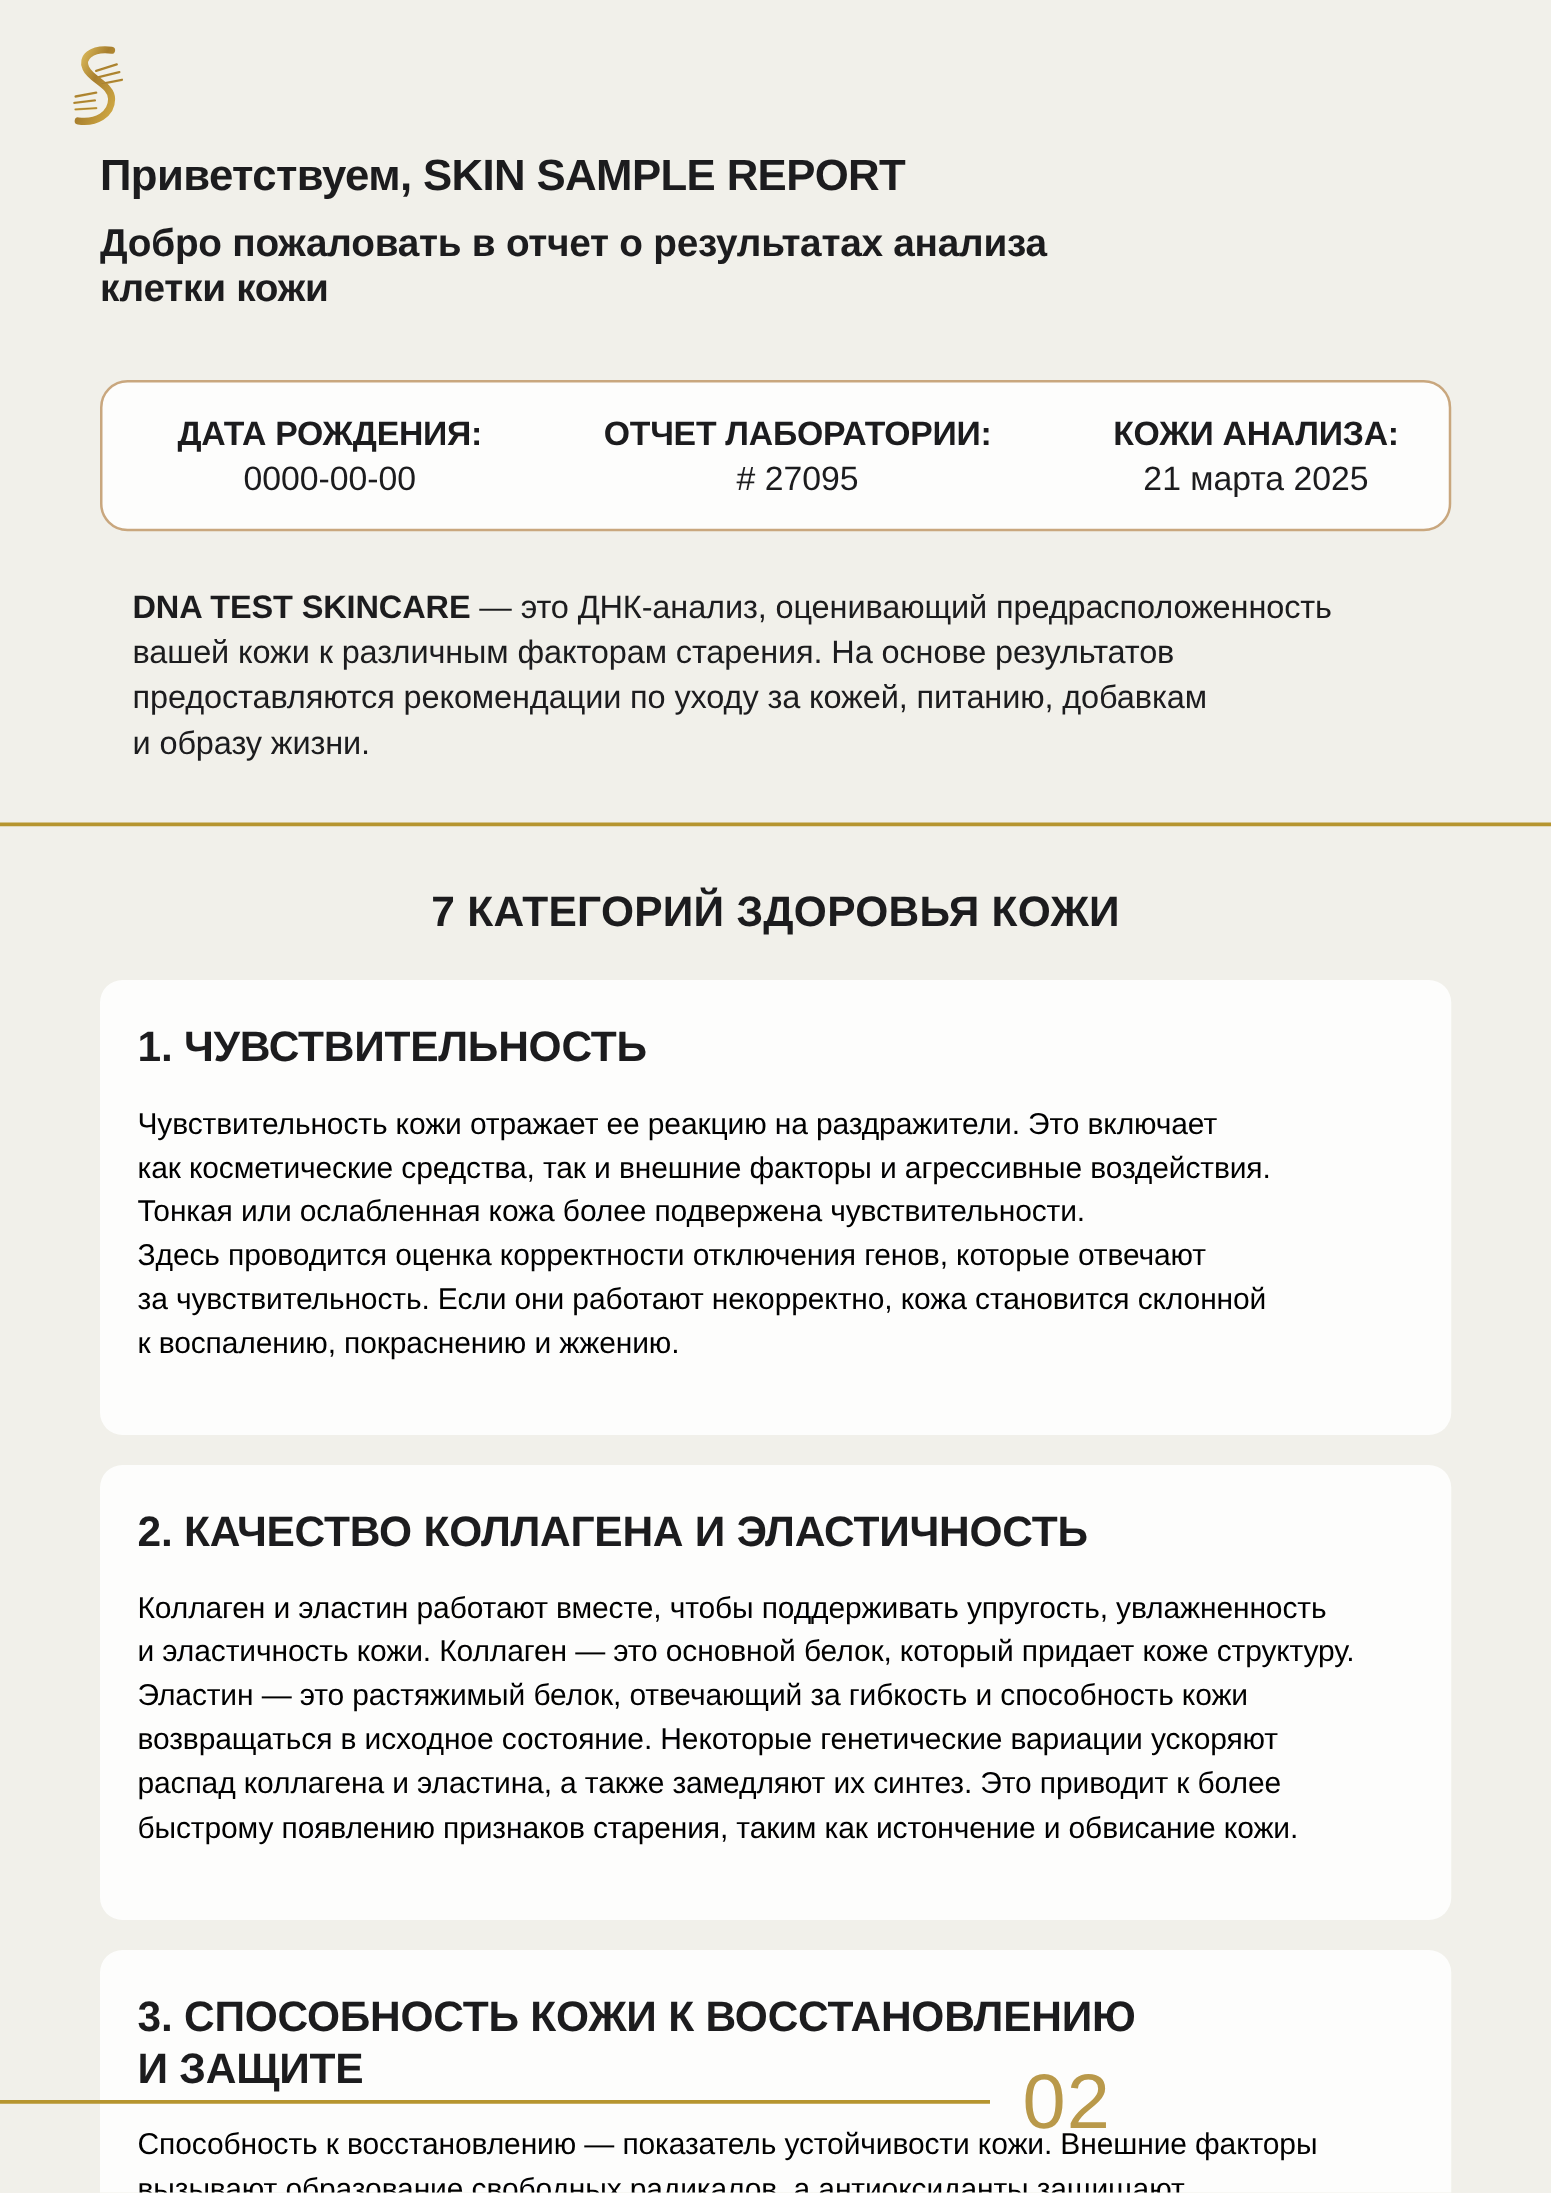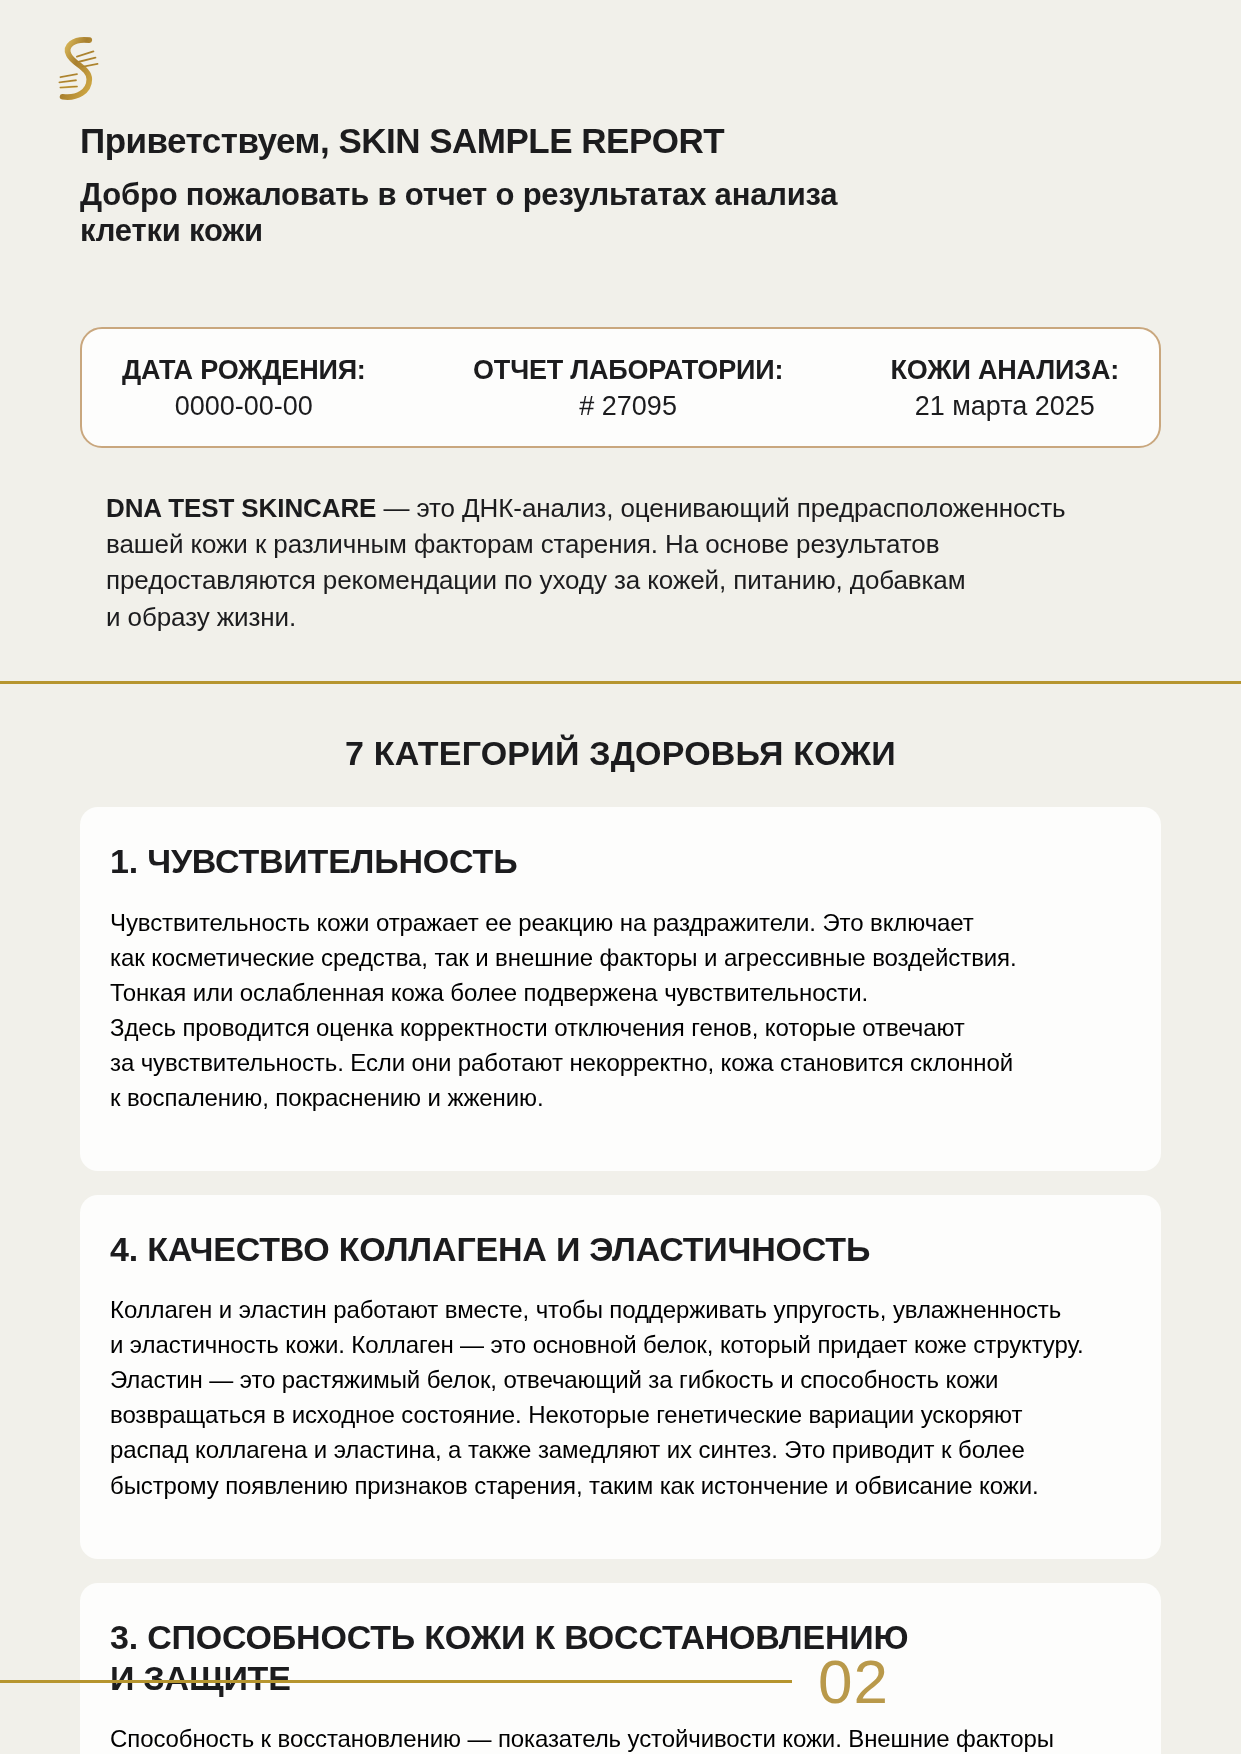--- a/index.html
+++ b/index.html
@@ -33,25 +33,25 @@
   }
   .subtitle{
     margin-top:16px;
     font-size:31px;
     font-weight:700;
     line-height:1.18;
     letter-spacing:-0.2px;
   }
 
   .info-box{
-    margin-top:77px;
+    margin-top:54px;
     background:var(--card);
     border:2px solid var(--info-border);
     border-radius:22px;
-    padding:26px 40px 24px 40px;
+    padding:26px 40px 24px 60px;
     display:flex;
     justify-content:space-between;
     align-items:flex-start;
   }
   .info-field{text-align:center;}
   .info-label{font-size:27px;font-weight:800;letter-spacing:-0.2px;}
   .info-value{font-size:27px;font-weight:400;margin-top:5px;}
 
   .intro{
     margin:42px 0 0 26px;
@@ -172,21 +172,21 @@
     <div class="card">
       <div class="card-title prewrap">1. ЧУВСТВИТЕЛЬНОСТЬ</div>
       <div class="card-body prewrap">Чувствительность кожи отражает ее реакцию на раздражители. Это включает
 как косметические средства, так и внешние факторы и агрессивные воздействия.
 Тонкая или ослабленная кожа более подвержена чувствительности.
 Здесь проводится оценка корректности отключения генов, которые отвечают
 за чувствительность. Если они работают некорректно, кожа становится склонной
 к воспалению, покраснению и жжению.</div>
     </div>
     <div class="card">
-      <div class="card-title prewrap">4. КАЧЕСТВО КОЛЛАГЕНА И ЭЛАСТИЧНОСТЬ</div>
+      <div class="card-title prewrap">2. КАЧЕСТВО КОЛЛАГЕНА И ЭЛАСТИЧНОСТЬ</div>
       <div class="card-body prewrap">Коллаген и эластин работают вместе, чтобы поддерживать упругость, увлажненность
 и эластичность кожи. Коллаген — это основной белок, который придает коже структуру.
 Эластин — это растяжимый белок, отвечающий за гибкость и способность кожи
 возвращаться в исходное состояние. Некоторые генетические вариации ускоряют
 распад коллагена и эластина, а также замедляют их синтез. Это приводит к более
 быстрому появлению признаков старения, таким как истончение и обвисание кожи.</div>
     </div>
     <div class="card">
       <div class="card-title prewrap">3. СПОСОБНОСТЬ КОЖИ К ВОССТАНОВЛЕНИЮ
 И ЗАЩИТЕ</div>

